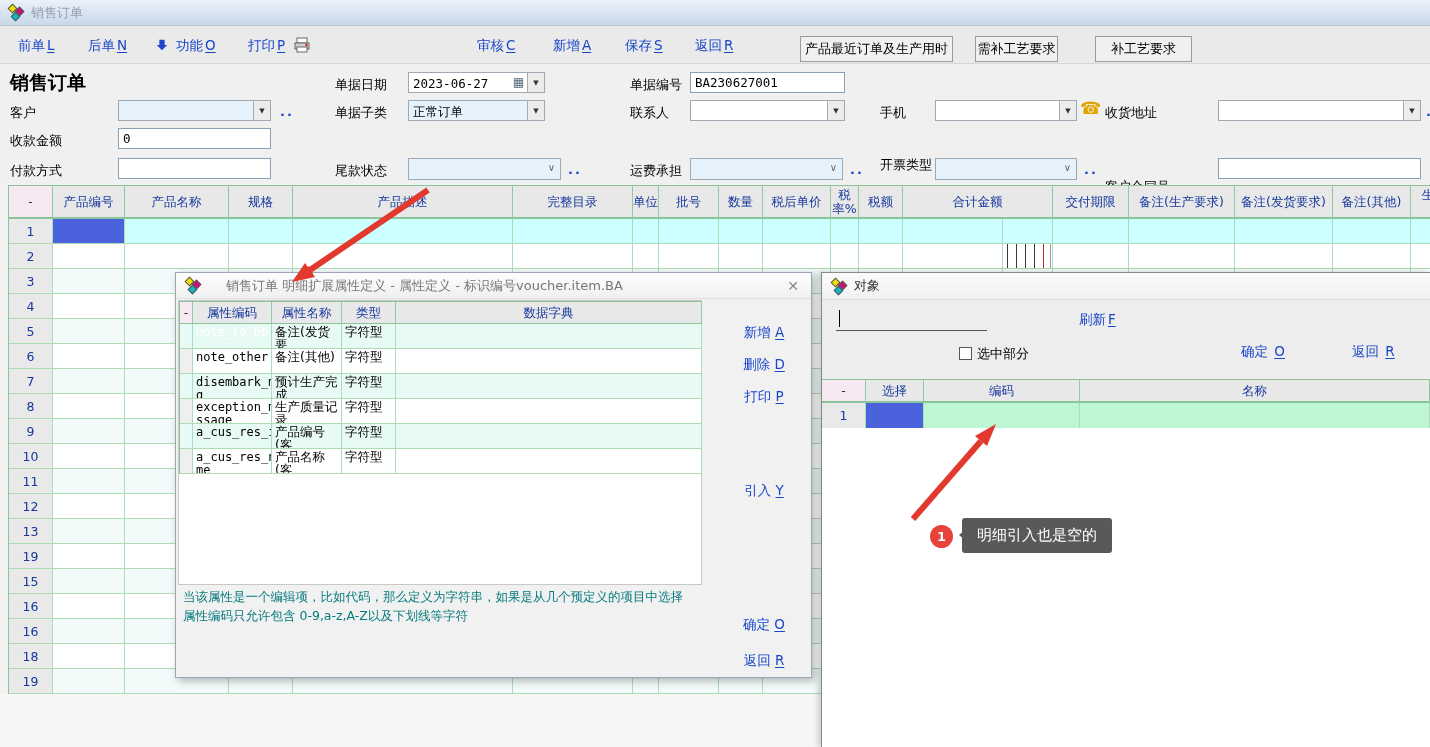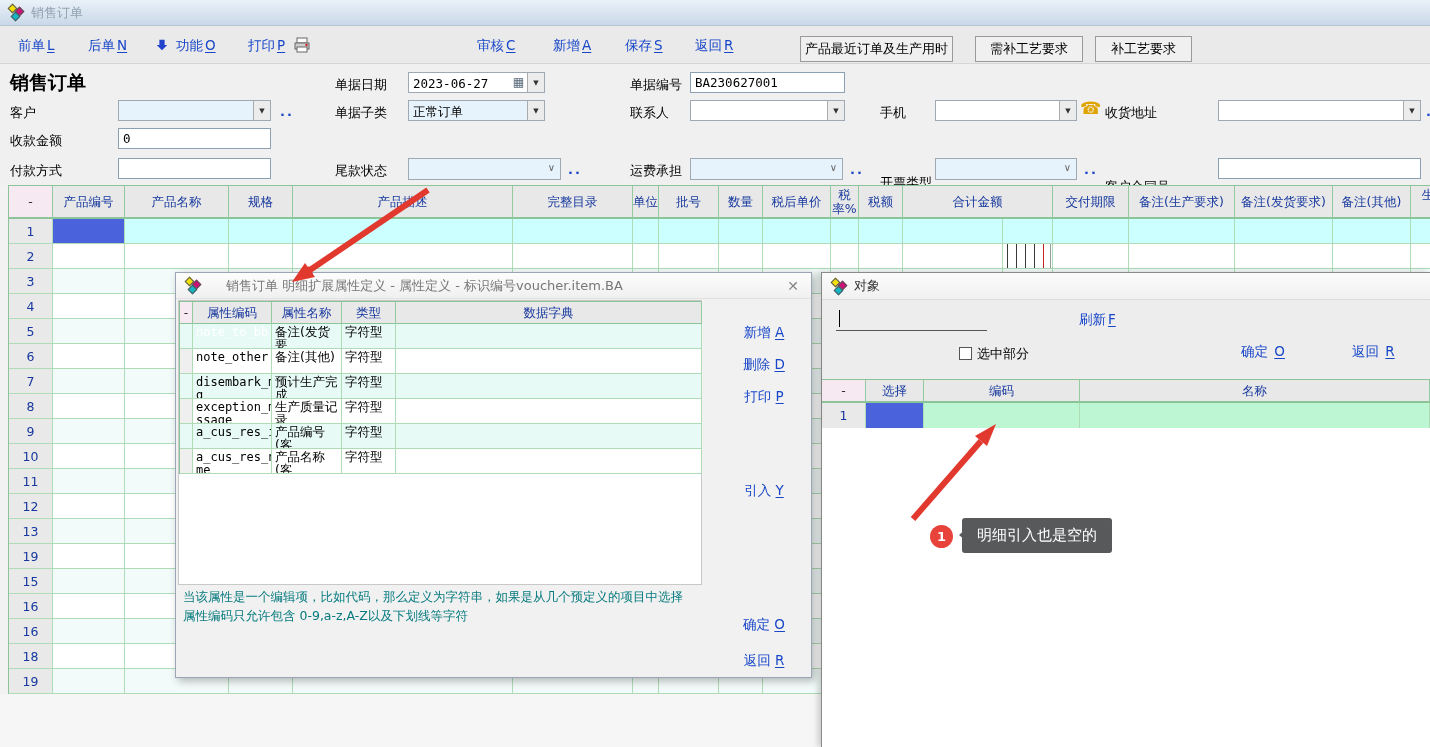--- a/index.html
+++ b/index.html
@@ -137,21 +137,21 @@
       <rect x="2" y="6" width="14" height="6" fill="#CFCFCF" stroke="#666"></rect>
       <rect x="4" y="10" width="10" height="5" fill="#fff" stroke="#666"></rect>
       <circle cx="13.5" cy="8" r="1.2" fill="#CC2222"></circle>
     </svg>
   </span>
   <span class="lk" style="left:477px"><span>审核</span><u>C</u></span>
   <span class="lk" style="left:553px"><span>新增</span><u>A</u></span>
   <span class="lk" style="left:625px"><span>保存</span><u>S</u></span>
   <span class="lk" style="left:695px"><span>返回</span><u>R</u></span>
   <button class="pushbtn" style="left:800px;width:153px">产品最近订单及生产用时</button>
-  <button class="pushbtn" style="left:975px;width:108px">需补工艺要求</button>
+  <button class="pushbtn" style="left:975px;width:83px">需补工艺要求</button>
   <button class="pushbtn" style="left:1095px;width:97px">补工艺要求</button>
 </div>
 
 <div class="formarea">
   <div class="heading">销售订单</div>
 
   <span class="lbl" style="left:335px;top:12px">单据日期</span>
   <div class="combo" style="left:408px;top:8px;width:137px">
     <span class="val" style="font-family:'DejaVu Sans Mono','Liberation Mono',monospace">2023-06-27</span>
     <span class="cal">▦</span>
@@ -193,21 +193,21 @@
   <span class="lbl" style="left:335px;top:98px">尾款状态</span>
   <div class="flat" style="left:408px;top:94px;width:153px">
       <span class="chev">∨</span>
     </div>
   <span class="dots" style="left:568px;top:98px">..</span>
   <span class="lbl" style="left:630px;top:98px">运费承担</span>
   <div class="flat" style="left:690px;top:94px;width:153px">
       <span class="chev">∨</span>
     </div>
   <span class="dots" style="left:850px;top:98px">..</span>
-  <span class="lbl" style="left:880px;top:110px">开票类型</span>
+  <span class="lbl" style="left:880px;top:92px">开票类型</span>
   <div class="flat" style="left:935px;top:94px;width:142px">
       <span class="chev">∨</span>
     </div>
   <span class="dots" style="left:1084px;top:98px">..</span>
   <span class="lbl" style="left:1105px;top:114px">客户合同号</span>
   <input class="inp" style="left: 1218px; top: 94px; width: 203px;">
 </div>
 
 <div id="main-grid">
     <div class="grow ghead">

